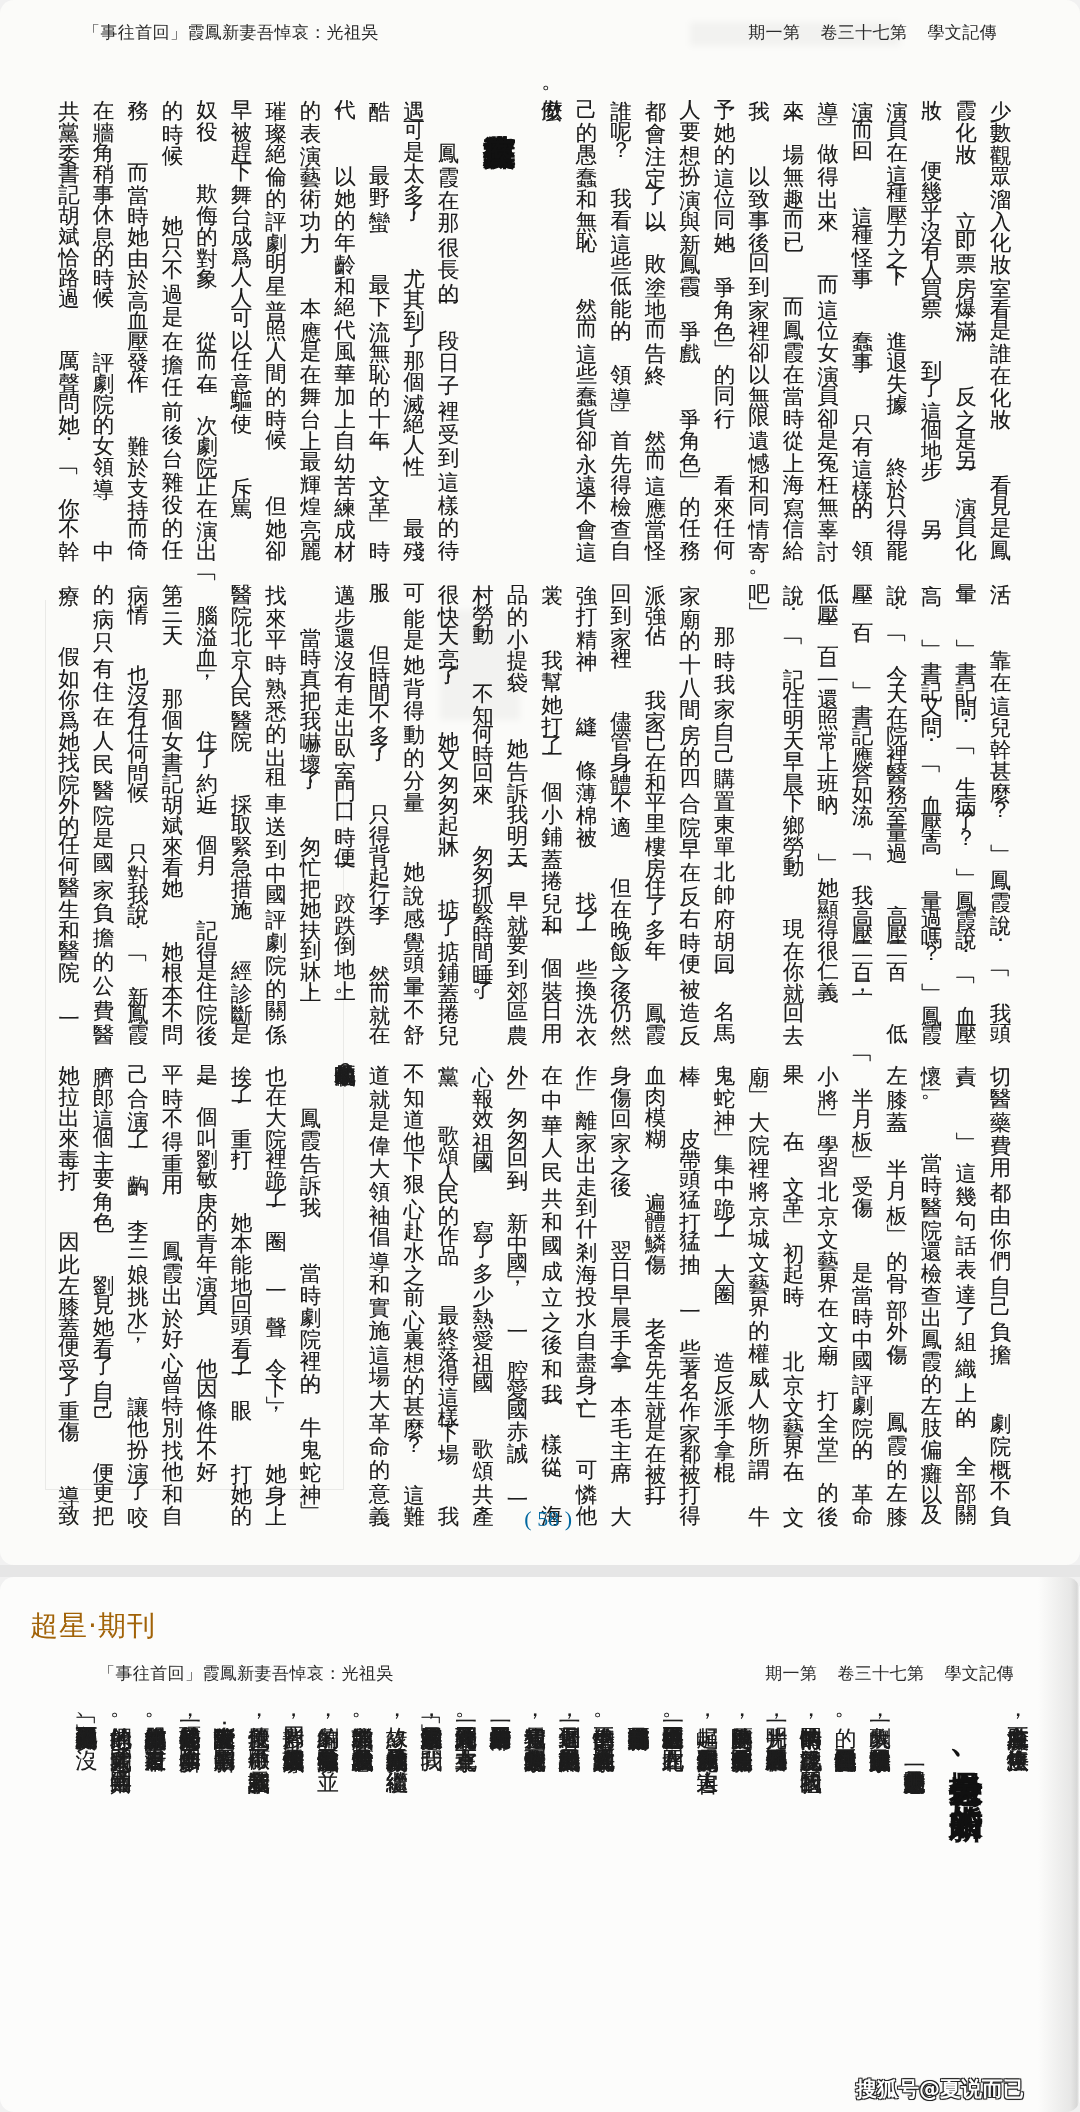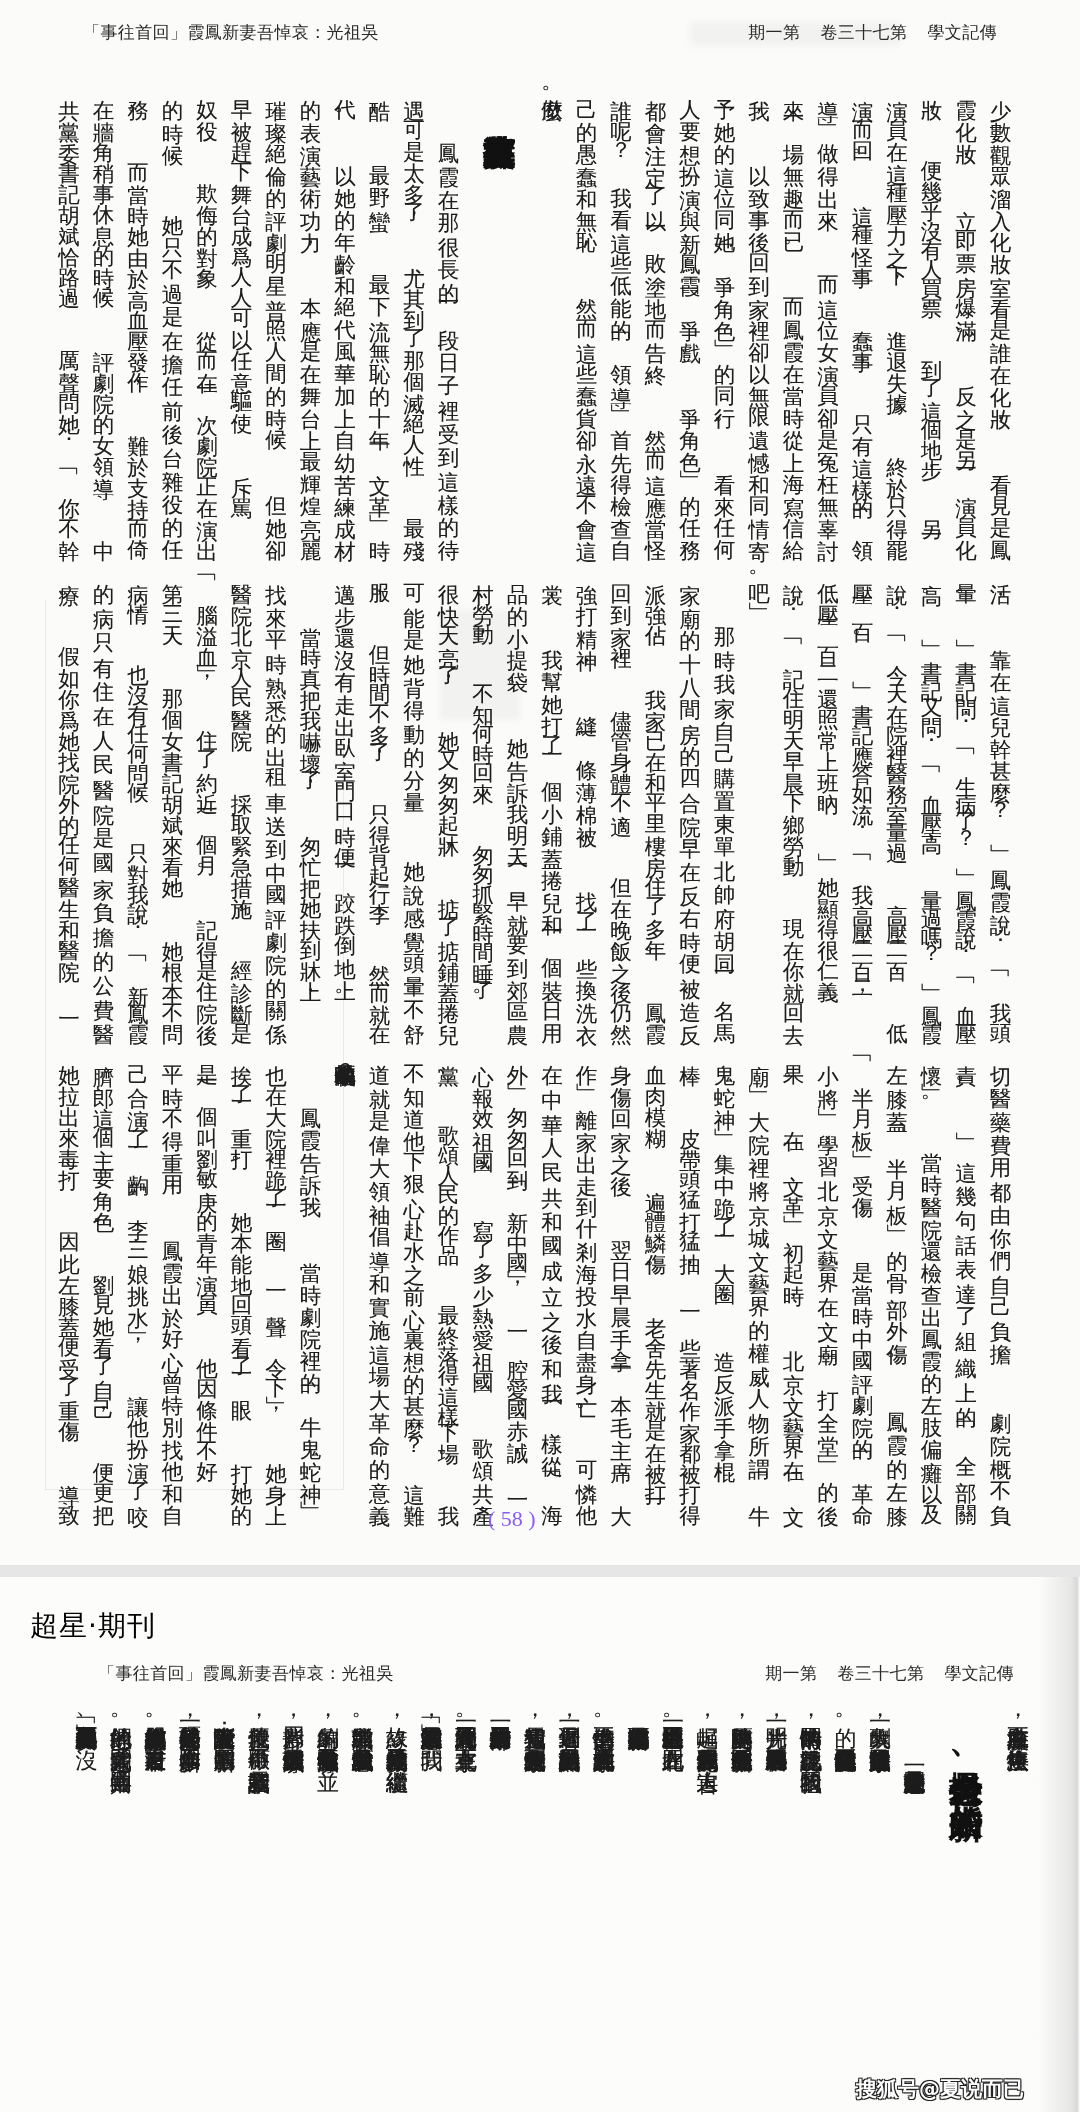--- a/index.html
+++ b/index.html
@@ -3,21 +3,21 @@
 <meta charset="utf-8">
 <style>
   * { box-sizing: border-box; }
   html, body { margin: 0; padding: 0; }
   body {
     width: 1080px; height: 2112px; overflow: hidden; position: relative;
     background: #f1f1f1;
     font-family: "DejaVu Serif", serif;
     color: #1d1d1d;
   }
-  .page { position: absolute; left: 0; width: 1080px; overflow: hidden; }
+  .page { position: absolute; left: 0; width: 1080px; overflow: hidden; border-radius: 14px; }
   .page1 { top: 0; height: 1565px; background: #fbfbf9; }
   .page-gap { position: absolute; left: 0; top: 1565px; width: 1080px; height: 12px; background: #e6e6e6; }
   .page2 { top: 1577px; height: 535px; background: #fcfcfb; }
   .page-edge-shade {
     position: absolute; top: 0; right: 0; width: 42px; height: 100%;
     background: linear-gradient(to right, rgba(120,120,120,0) 0%, rgba(120,120,120,0.16) 78%, rgba(110,110,110,0.26) 93%, rgba(255,255,255,0.95) 100%);
   }
   .running-head {
     position: absolute; font-family: "DejaVu Serif", serif; font-size: 17px;
     line-height: 20px; color: #2a2a2a; white-space: nowrap; letter-spacing: 0.4px;
@@ -41,26 +41,26 @@
   .col.short { text-align: start; text-align-last: start; }
   .col.indent { text-indent: 2em; }
   .col-title {
     width: 69px; height: 440px; line-height: 69px;
     font-family: "DejaVu Sans", sans-serif; font-weight: bold;
     font-size: 32px; padding-top: 27px; white-space: nowrap; color: #111;
   }
   .row.p2 .col { font-size: 22px; text-align: start; text-align-last: start; }
   .row.p2 .col-title { font-size: 34px; padding-top: 35px; }
   .page-number {
-    position: absolute; top: 1506px; left: 488px; width: 84px; text-align: left;
-    font-family: "Liberation Serif", serif; font-size: 22px; white-space: pre; color: #8b5cf6;
+    position: absolute; top: 1506px; left: 488px; width: 84px; text-align: right;
+    font-family: "Liberation Serif", serif; font-size: 22px; white-space: pre; color: #0369a1;
   }
   .brand-mark {
     position: absolute; left: 30px; top: 30px;
-    font-family: "DejaVu Sans", sans-serif; font-size: 28px; color: #000000; letter-spacing: 1px;
+    font-family: "DejaVu Sans", sans-serif; font-size: 28px; color: #a16207; letter-spacing: 1px;
   }
   .sohu-mark {
     position: absolute; left: 856px; top: 498px; white-space: nowrap;
     font-family: "DejaVu Sans", sans-serif; font-size: 21px; font-weight: bold; color: #fff;
     text-shadow: 0 0 2px #222, 1px 1px 0 #222, -1px -1px 0 #222, 1px -1px 0 #222, -1px 1px 0 #222;
   }
 </style>
 </head>
 <body>
 

